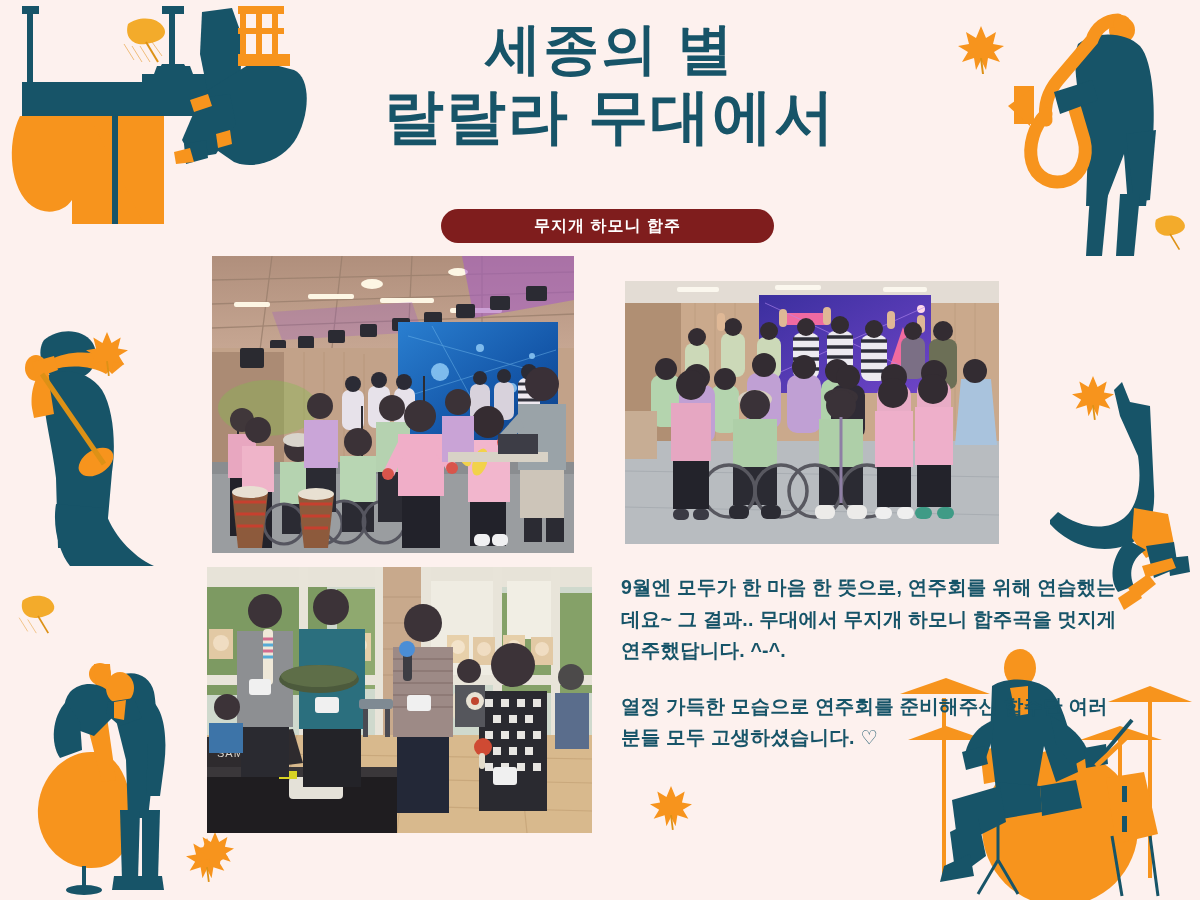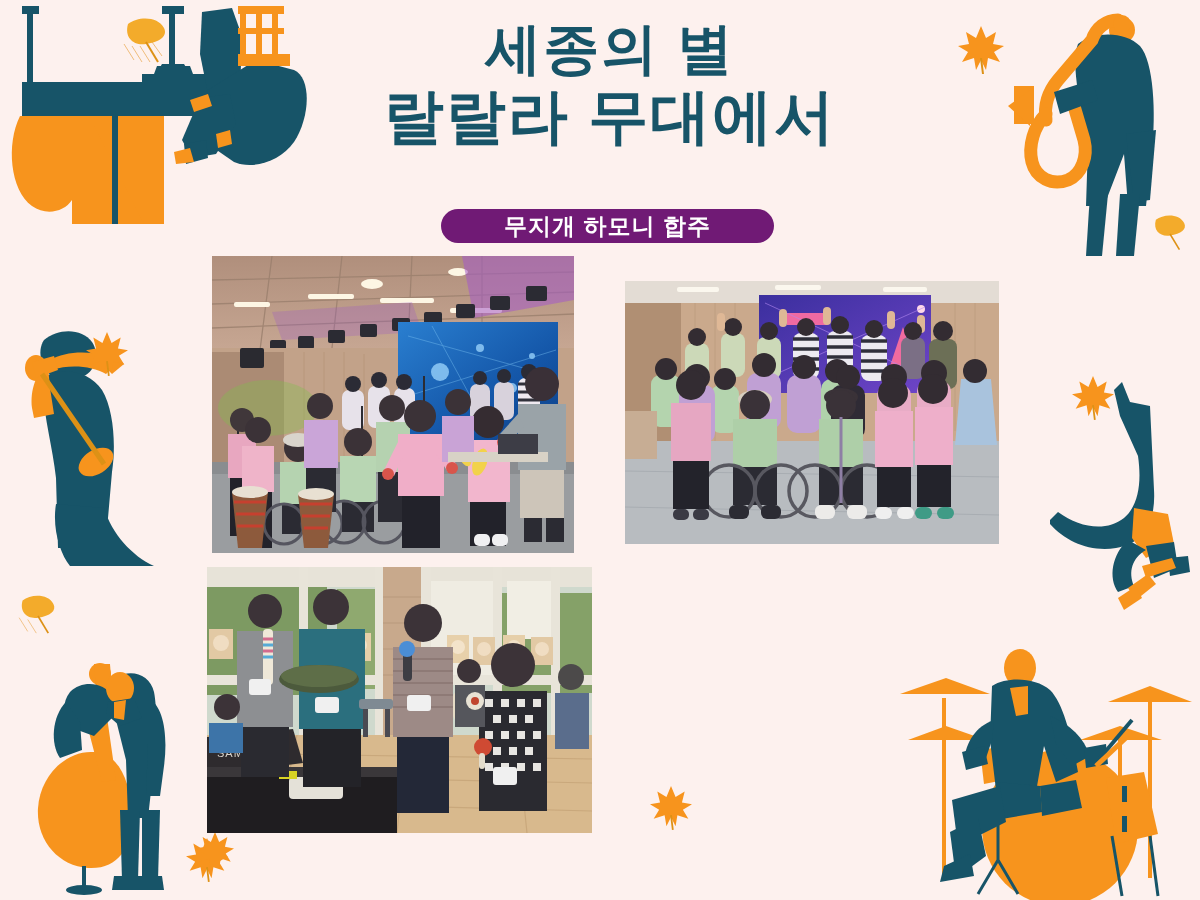--- a/index.html
+++ b/index.html
@@ -36,23 +36,23 @@
   .title-line-1 { font-size: 56px; }
   .title-line-2 { font-size: 60px; }
 
   .badge {
     position: absolute;
     left: 441px;
     top: 209px;
     width: 333px;
     height: 34px;
     border-radius: 18px;
-    background: #701a75;
+    background: #7f1d1d;
     color: #ffffff;
-    font-size: 23px;
+    font-size: 16px;
     font-weight: 700;
     letter-spacing: 1px;
     display: flex;
     align-items: center;
     justify-content: center;
     z-index: 6;
   }
 
   
   .photo {
@@ -895,16 +895,18 @@
 
       <g>
           <rect x="152" y="132" width="34" height="10" rx="3" fill="#7f8a93"></rect>
           <rect x="156" y="142" width="5" height="28" fill="#4a4a52"></rect>
           <rect x="178" y="142" width="5" height="28" fill="#4a4a52"></rect>
         </g>
     </svg>
   </div>
 
   <div class="body-copy">
+    <p>9월엔 모두가 한 마음 한 뜻으로, 연주회를 위해 연습했는데요~ 그 결과.. 무대에서 무지개 하모니 합주곡을 멋지게 연주했답니다. ^-^.</p>
     <div class="gap"></div>
+    <p>열정 가득한 모습으로 연주회를 준비해주신 합주단 여러분들 모두 고생하셨습니다. ♡</p>
   </div>
 
 </div>
 
 </body></html>

